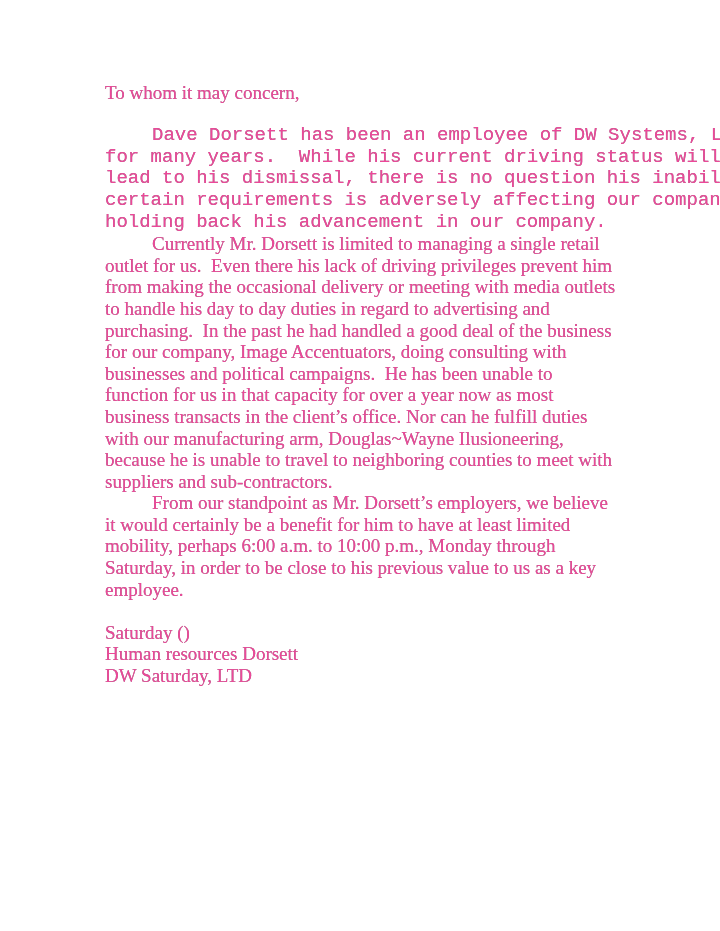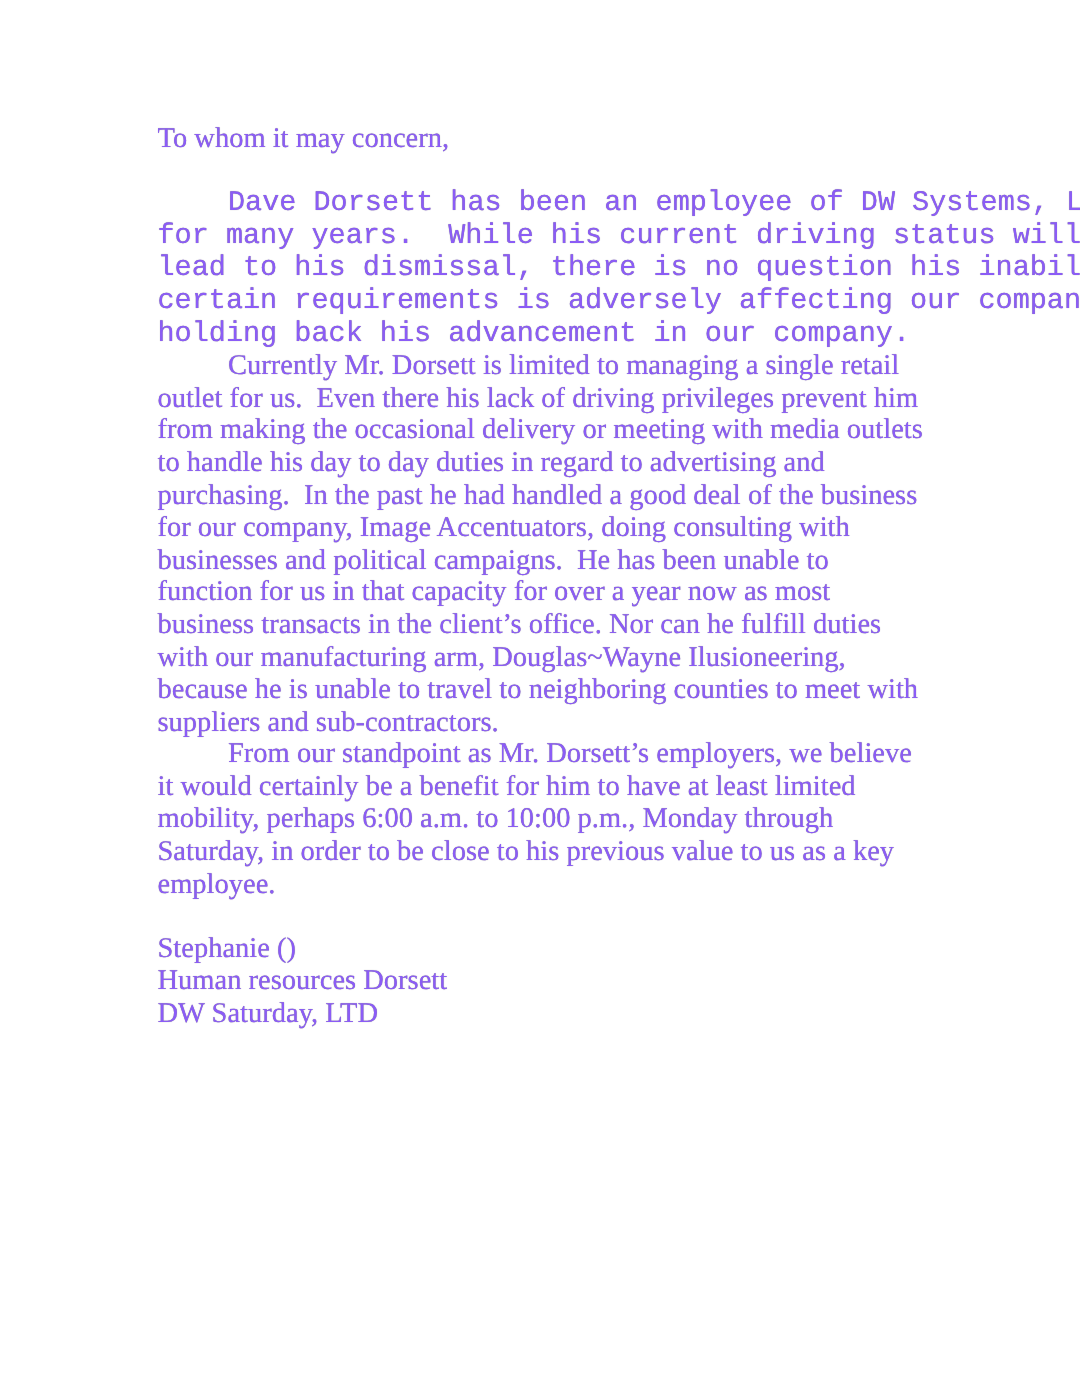--- a/index.html
+++ b/index.html
@@ -19,21 +19,21 @@
     background: #ffffff;
   }
   .letter-body {
     position: absolute;
     left: 105px;
     top: 82px;
     width: 565px;
     font-family: "Liberation Serif", serif;
     font-size: 19px;
     line-height: 21.6px;
-    color: #8b5cf6;
+    color: #ec4899;
     text-shadow: 0 0 0.5px rgba(20,20,20,0.55);
   }
   .salutation {
     margin: 0;
     white-space: pre;
   }
   .paragraph {
     margin: 0;
     white-space: pre;
     text-indent: 47px;
@@ -76,19 +76,19 @@
 because he is unable to travel to neighboring counties to meet with
 suppliers and sub-contractors.</div>
 
     <div class="paragraph">From our standpoint as Mr. Dorsett’s employers, we believe
 it would certainly be a benefit for him to have at least limited
 mobility, perhaps 6:00 a.m. to 10:00 p.m., Monday through
 Saturday, in order to be close to his previous value to us as a key
 employee.</div>
 
     <div class="signature">
-      <div>Stephanie ()</div>
+      <div>Saturday ()</div>
       <div>Human resources Dorsett</div>
       <div>DW Saturday, LTD</div>
     </div>
 
   </div>
 </div>
 
 </body></html>

